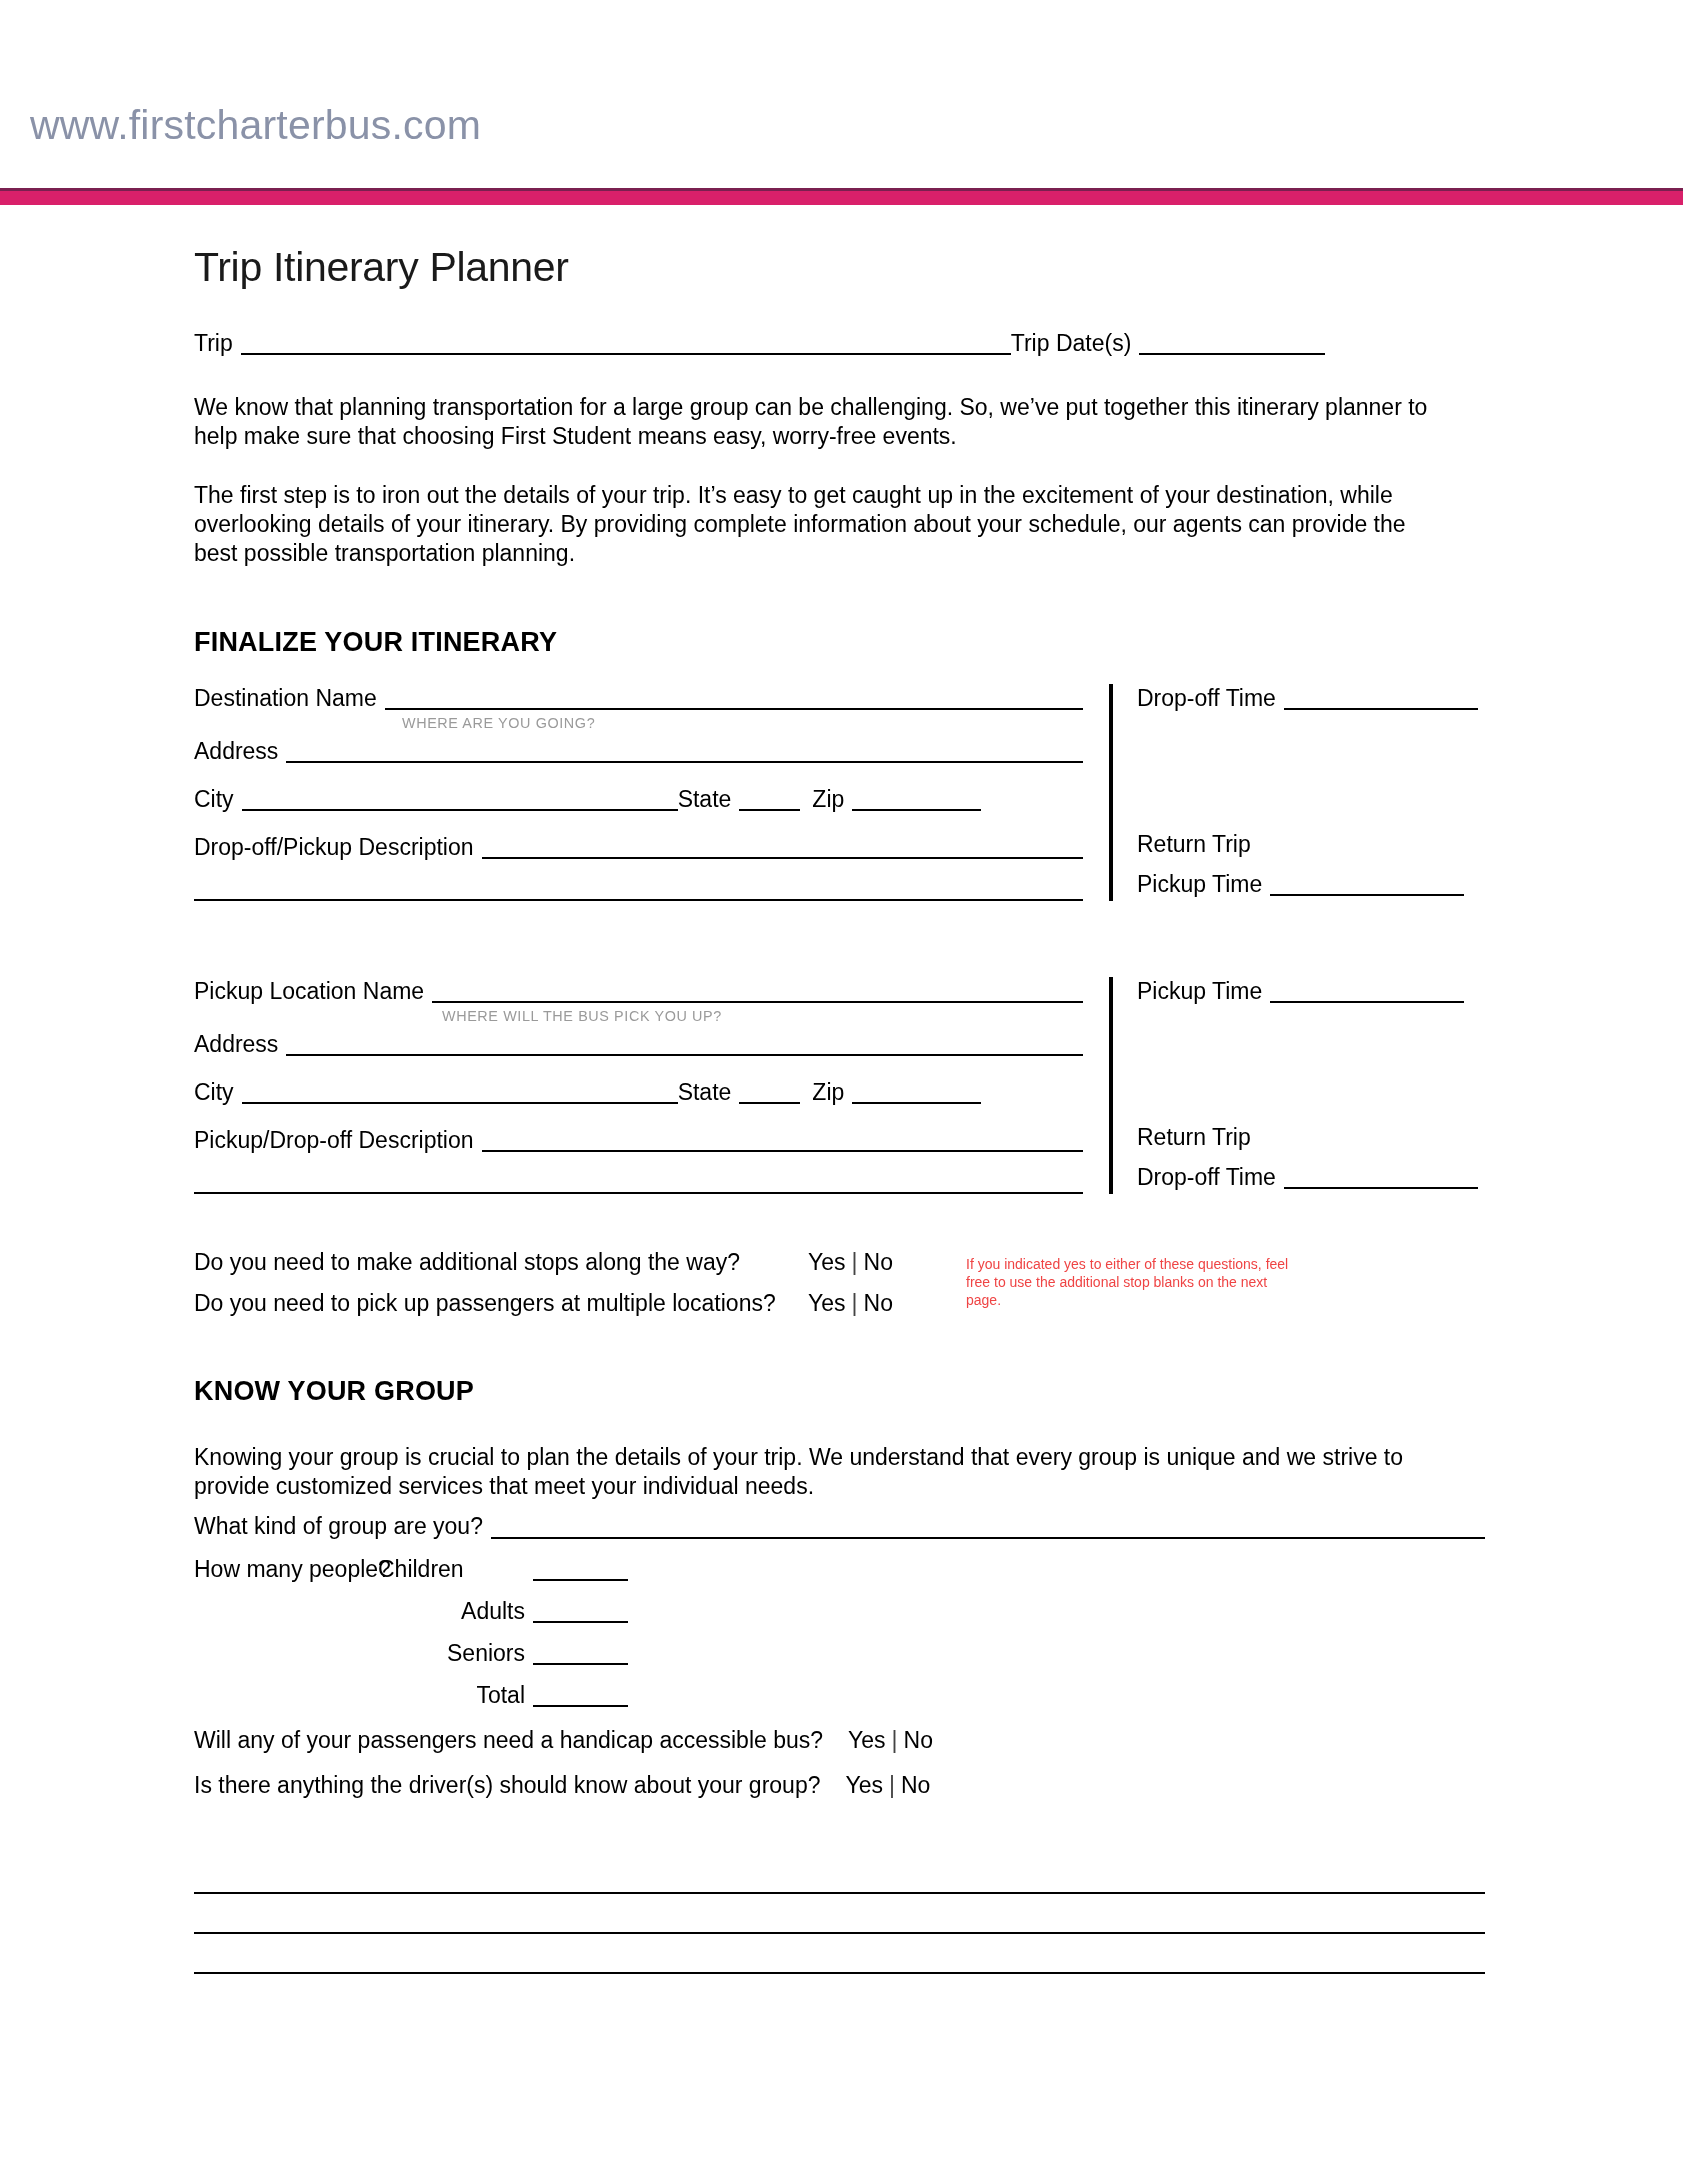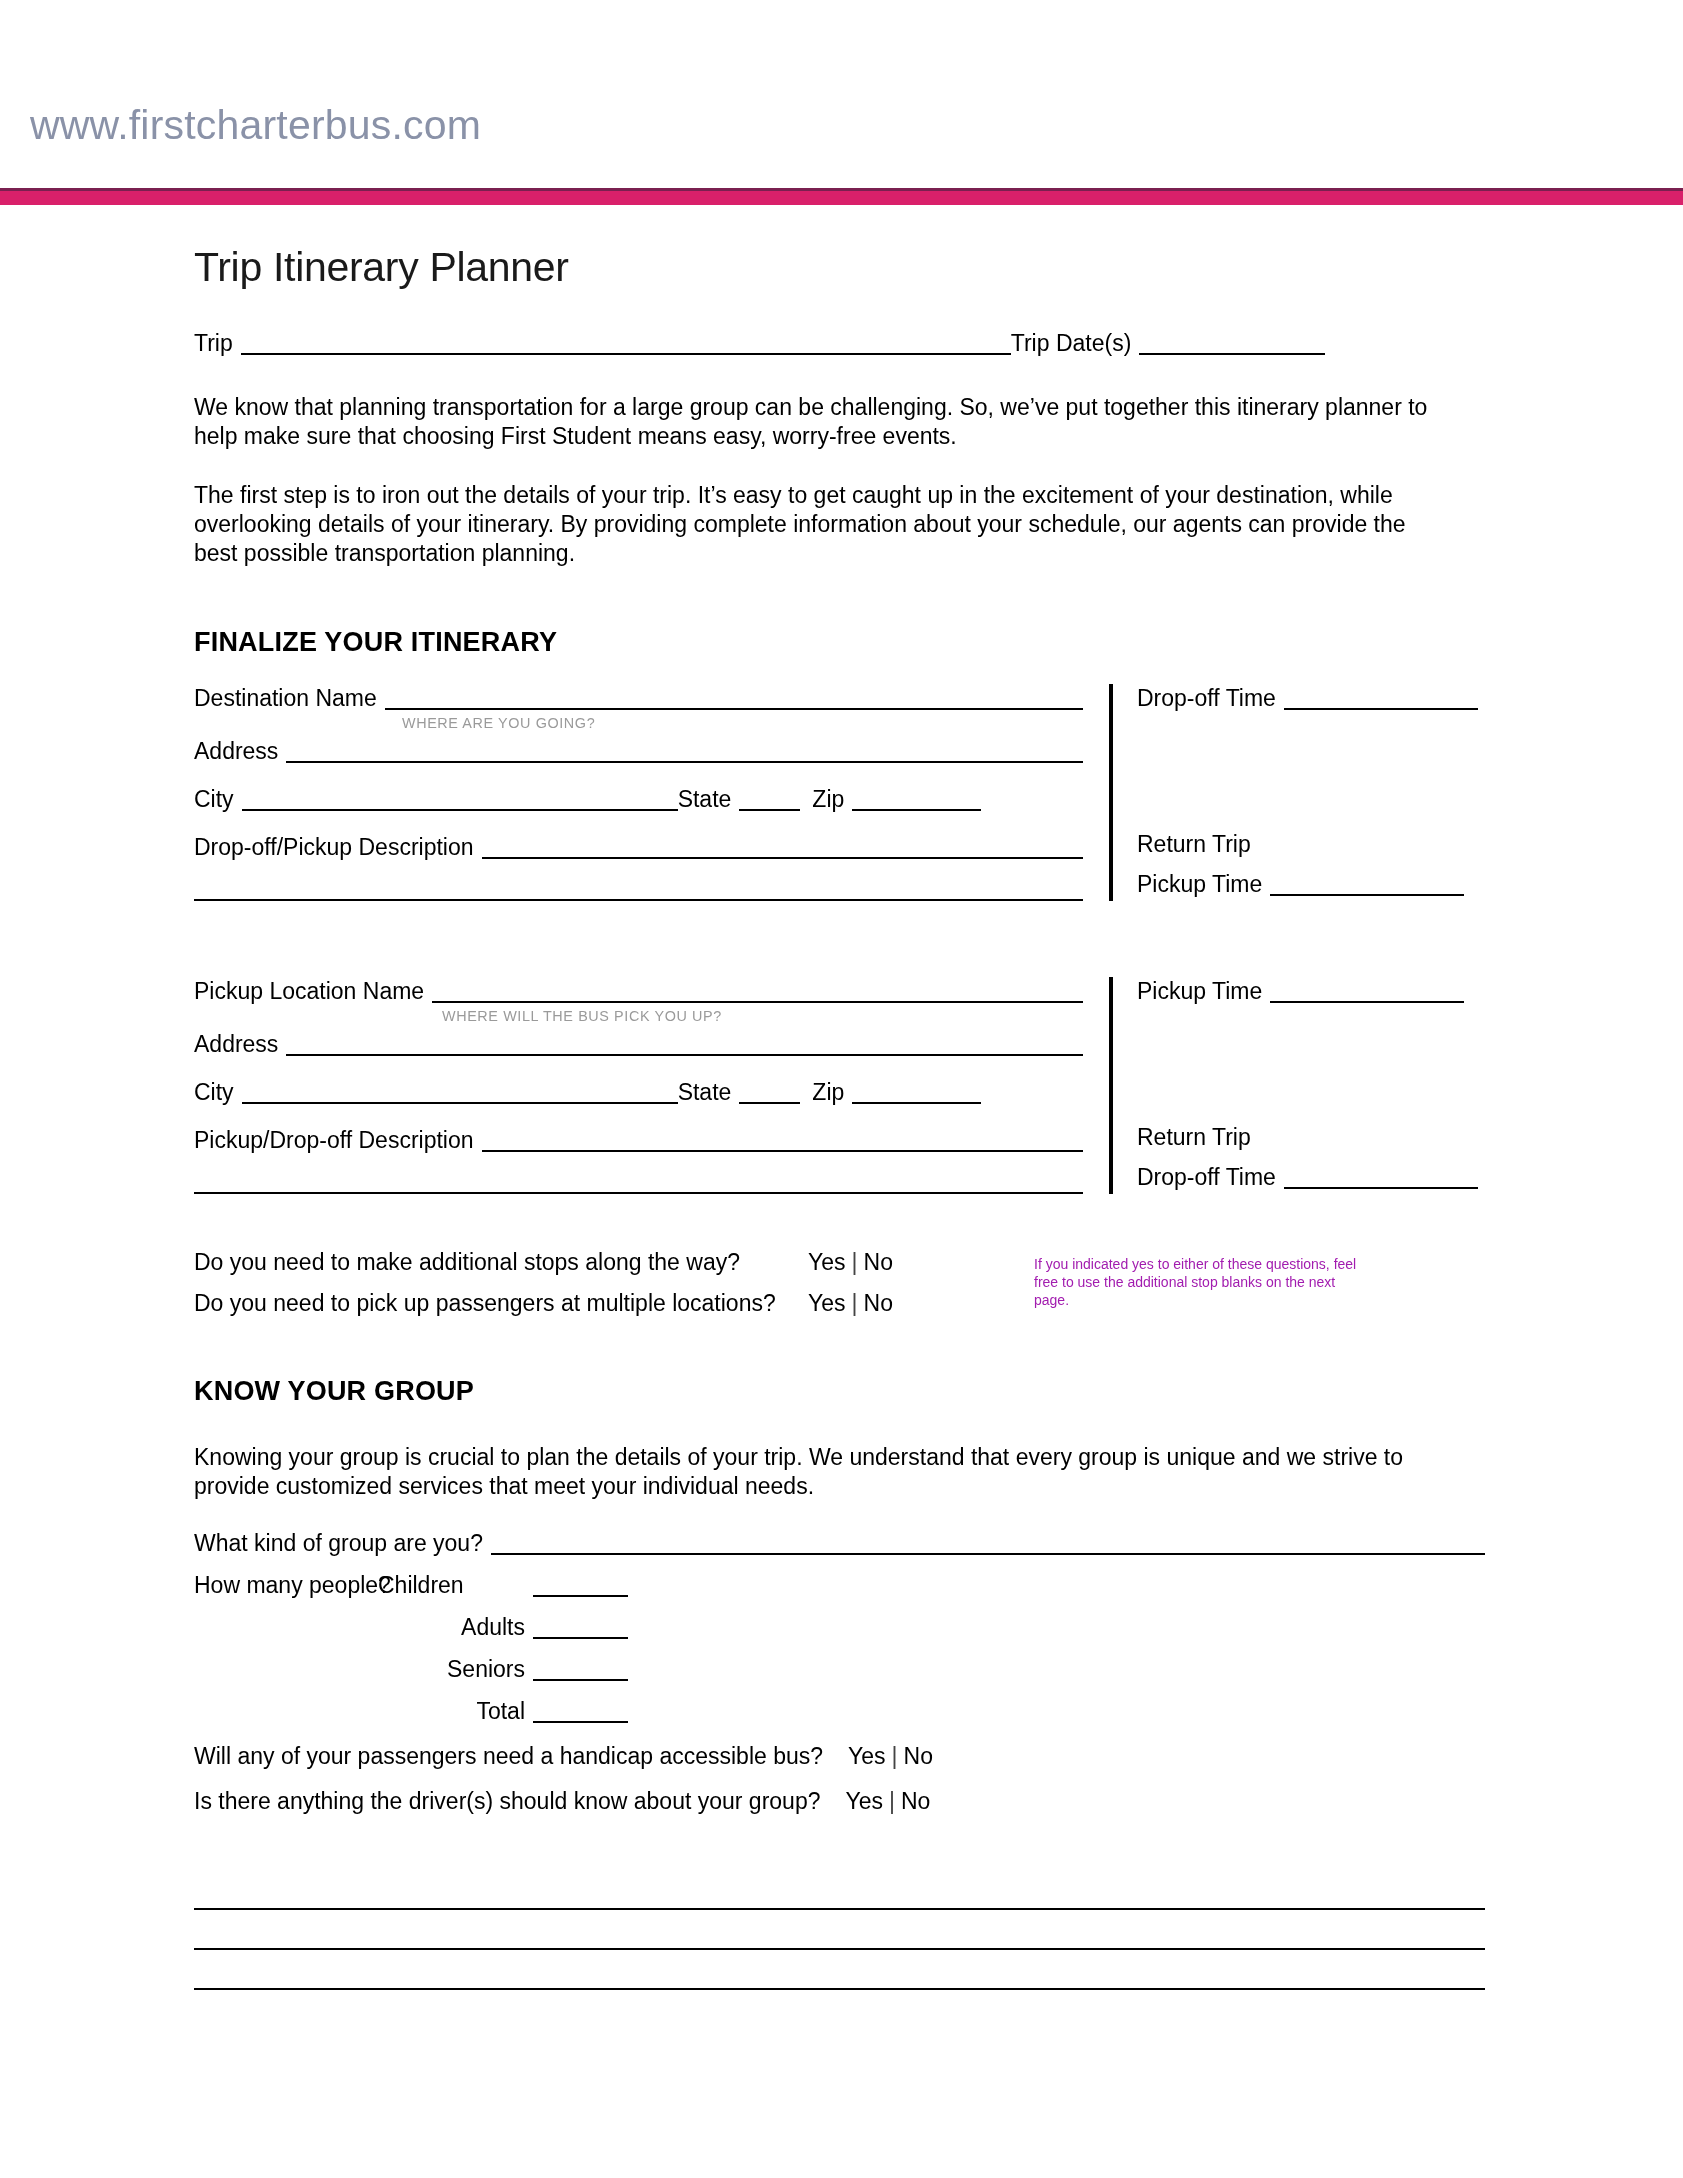--- a/index.html
+++ b/index.html
@@ -227,33 +227,33 @@
     width: 614px;
     flex: 0 0 auto;
   }
   .yesno {
     font-size: 23px;
     white-space: nowrap;
   }
   .yesno .sep { color: #444; padding: 0 6px; }
   .qnote {
     position: absolute;
-    left: 840px;
+    left: 772px;
     top: 6px;
     width: 327px;
     font-size: 14px;
     line-height: 18px;
-    color: #a21caf;
+    color: #ef4444;
   }
 
   
   .group-q {
     display: flex;
-    align-items: center;
-    margin-top: 28px;
+    align-items: flex-start;
+    margin-top: 12px;
   }
   .group-q .gq-blank { flex: 1 1 auto; }
 
   .count-row {
     display: flex;
     align-items: flex-end;
     margin-top: 14px;
   }
   .count-prefix {
     font-size: 23px;

